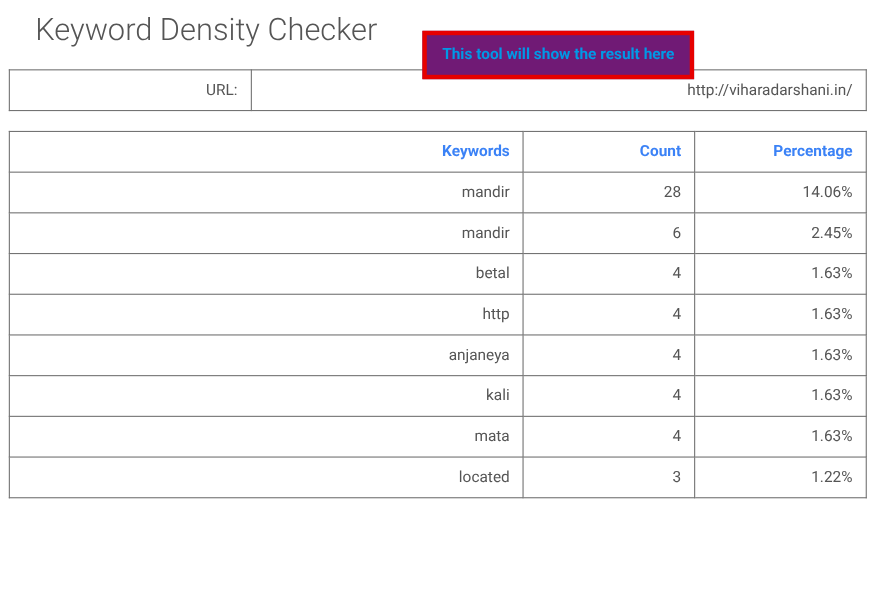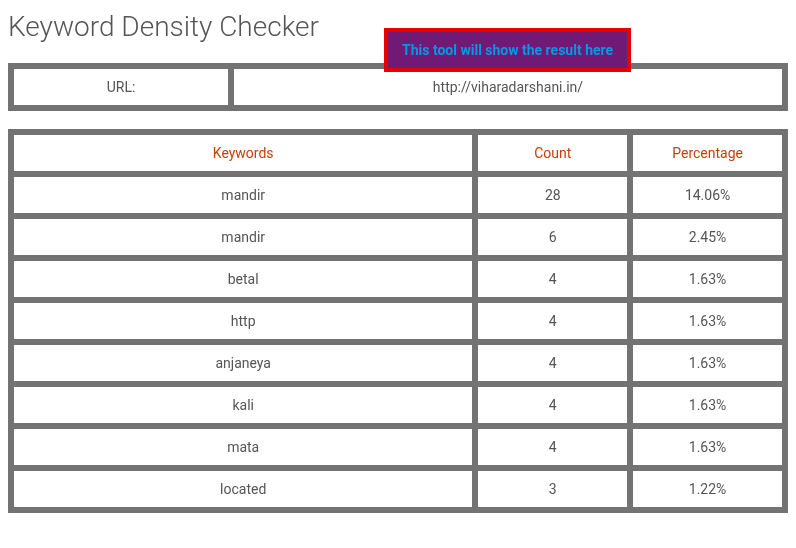--- a/index.html
+++ b/index.html
@@ -19,53 +19,54 @@
       display: flex;
       align-items: flex-start;
       margin-bottom: 20px;
       position: relative;
     }
     h1 {
       font-weight: 300;
       font-size: 28px;
       color: #555;
       margin-bottom: 0;
+      margin-left: 24px;
     }
     .annotation-box {
       position: absolute;
       left: 376px;
       top: 18px;
       border: 4px solid #e60000;
       padding: 10px 14px;
       background: #701a75;
     }
     .annotation-text {
       color: #0099e6;
       font-weight: bold;
       font-size: 14px;
     }
     table {
       width: 100%;
       border-collapse: collapse;
       margin-bottom: 18px;
     }
     table td, table th {
-      border: 6px solid #737373;
+      border: 1px solid #737373;
       padding: 10px 12px;
-      text-align: center;
+      text-align: right;
       color: #555;
       font-weight: normal;
       vertical-align: middle;
     }
     .summary-table td:first-child {
       width: 220px;
     }
     .results-table th {
-      font-weight: 400;
-      color: #c2410c;
+      font-weight: 700;
+      color: #3b82f6;
     }
     .results-table td:nth-child(1), .results-table th:nth-child(1) {
       width: 60%;
     }
     .results-table td:nth-child(2), .results-table th:nth-child(2) {
       width: 20%;
     }
     .results-table td:nth-child(3), .results-table th:nth-child(3) {
       width: 20%;
     }

